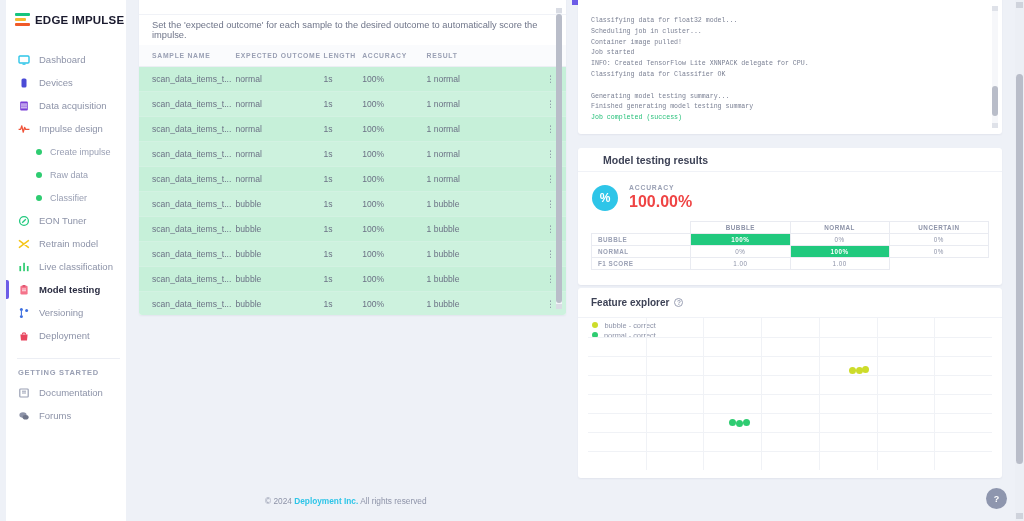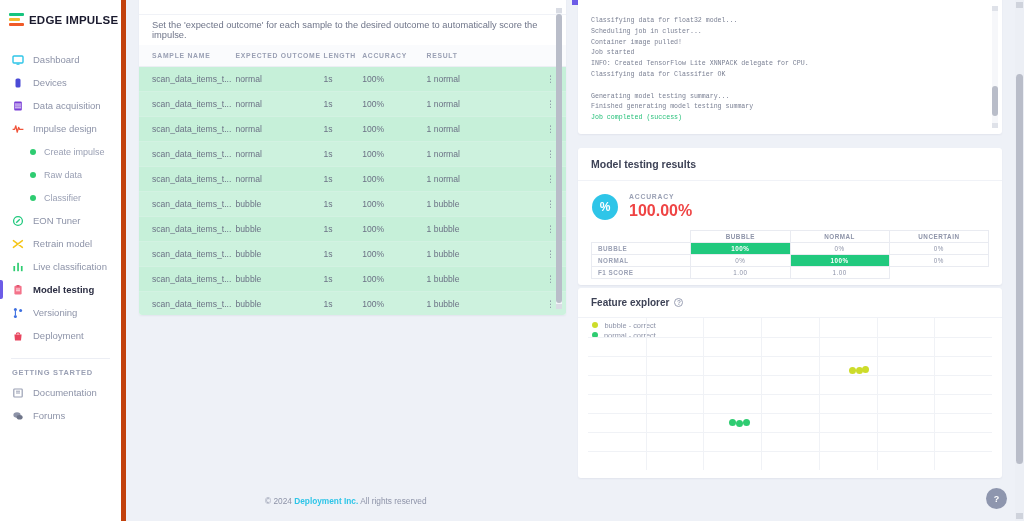--- a/index.html
+++ b/index.html
@@ -6,22 +6,22 @@
   html, body {
     width: 1024px; height: 521px;
     overflow: hidden;
     font-family: "Liberation Sans", sans-serif;
     background: #eef1f7;
   }
   #app { position: relative; width: 1024px; height: 521px; }
 
   
   #sidebar {
-    position: absolute; left: 0; top: 0; width: 126px; height: 521px;
-    background: #ffffff; border-right: 5px solid #c2410c;
+    position: absolute; left: 6px; top: 0; width: 126px; height: 521px;
+    background: #ffffff; border-right: 1px solid #c2410c;
     overflow: hidden;
   }
   .logo-row { display: flex; align-items: center; gap: 5px; padding: 13px 0 0 9px; }
   .logo-mark { width: 15px; height: 13px; display: flex; flex-direction: column; justify-content: space-between; }
   .logo-mark i { display:block; height: 3px; border-radius: 1px; }
   .lb1 { width: 15px; background: #16c47f; }
   .lb2 { width: 11px; background: #f5b82e; }
   .lb3 { width: 15px; background: #f05a28; }
   .logo-text { font-size: 11.5px; font-weight: 700; letter-spacing: 0.2px; color: #1a1a2e; }
 
@@ -108,21 +108,21 @@
   .cons-scroll i { position:absolute; left:0; bottom:12px; height:30px; width:6px; background:#b9bdc9; border-radius:3px; display:block; }
   .cons-scroll .ar { position:absolute; left:0; width:6px; height:5px; background:#dfe2e9; }
   .cons-scroll .ar.t { top:0; } .cons-scroll .ar.b { bottom:0; }
 
   
   #results-card {
     position: absolute; left: 452px; top: 148px; width: 424px; height: 137px;
     overflow: hidden;
   }
   .card-title {
-    height: 33px; display: flex; align-items: center; padding-left: 13px;
+    height: 24px; display: flex; align-items: center; padding-left: 25px;
     font-size: 10.5px; font-weight: 600; color: #3d4256;
     border-bottom: 1px solid #f0f2f7;
   }
   .acc-row { display: flex; align-items: center; gap: 11px; padding: 12px 0 0 14px; }
   .acc-badge {
     width: 26px; height: 26px; border-radius: 50%; background: #2ec5e8;
     color: #fff; font-size: 12px; font-weight: 700;
     display: flex; align-items: center; justify-content: center;
   }
   .acc-label { font-size: 6.8px; letter-spacing: 0.8px; color: #9aa0b4; font-weight: 600; }

